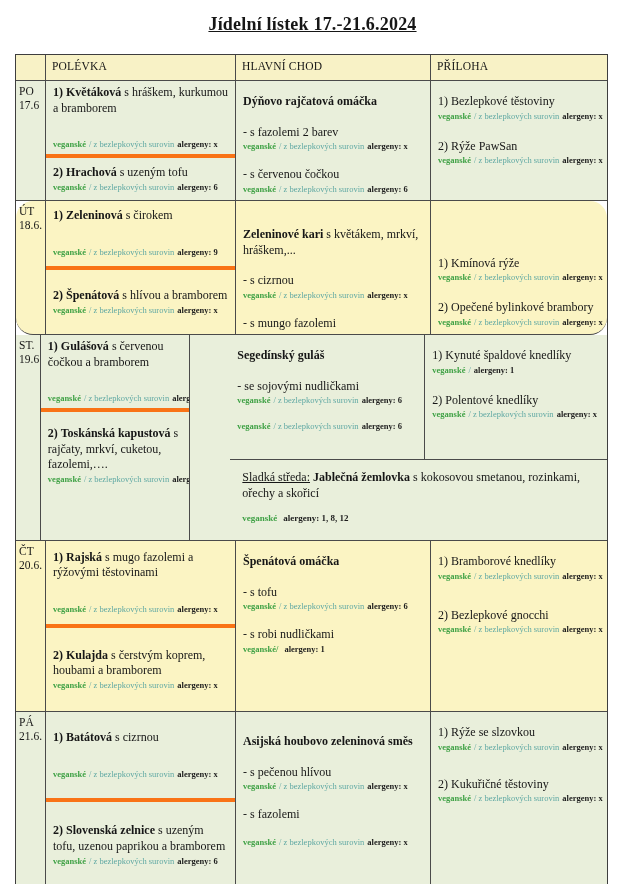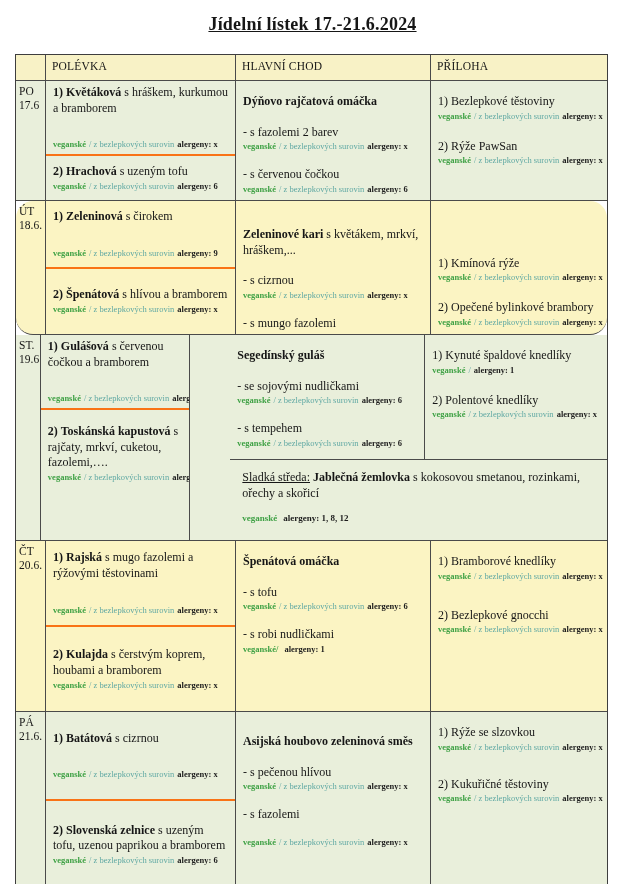--- a/index.html
+++ b/index.html
@@ -17,21 +17,21 @@
   .header-row{height:26px;background:#f8f2c6;}
   .header-row .cell{padding:5px 6px;font-size:11.5px;letter-spacing:.2px;}
   .h-po{height:120px;}
   .h-ut{height:134px;border-radius:17px;}
   .h-st{height:206px;}
   .h-ct{height:171px;}
   .h-pa{height:176px;}
   .bg-green{background:#e9efdb;}
   .bg-yellow{background:#fbf4c3;}
   .soup-item{flex:1;display:flex;flex-direction:column;justify-content:center;padding:4px 7px;box-sizing:border-box;}
-  .soup-item:first-child{border-bottom:2px solid #f97316;gap:22px;}
+  .soup-item:first-child{border-bottom:4px solid #f97316;gap:22px;}
   .st-row .soup-item:first-child{flex:0 0 64px;}
   .dish{margin:0;font-size:12px;line-height:1.3;}
   .tags{margin:1px 0 0 0;font-size:8.5px;line-height:1.3;white-space:nowrap;}
   .tags span{margin-right:3px;}
   .vegan{color:#3fa145;font-weight:bold;}
   .gluten{color:#5fa8a3;}
   .alg{color:#1c1c1c;font-weight:bold;}
   .variant{margin-top:15px;}
   .side-item{margin-bottom:17px;}
   .pad-top-md{padding-top:26px;}
@@ -151,21 +151,20 @@
     </div>
     <div class="right-stack">
       <div class="right-top">
         <div class="cell main-cell">
           <p class="dish"><b>Segedínský guláš</b><span></span></p>
           <div class="variant">
             <p class="dish">- se sojovými nudličkami</p>
             <p class="tags"><span class="vegan">veganské</span><span class="gluten">/ z bezlepkových surovin</span><span class="alg">alergeny: 6</span></p>
           </div>
           <div class="variant">
-            <p class="dish">- s tempehem</p>
             <p class="tags"><span class="vegan">veganské</span><span class="gluten">/ z bezlepkových surovin</span><span class="alg">alergeny: 6</span></p>
           </div>
         </div>
         <div class="cell side-cell">
           <div class="side-item">
             <p class="dish">1) Kynuté špaldové knedlíky</p>
             <p class="tags"><span class="vegan">veganské</span><span class="gluten">/</span><span class="alg">alergeny: 1</span></p>
           </div>
           <div class="side-item">
             <p class="dish">2) Polentové knedlíky</p>

